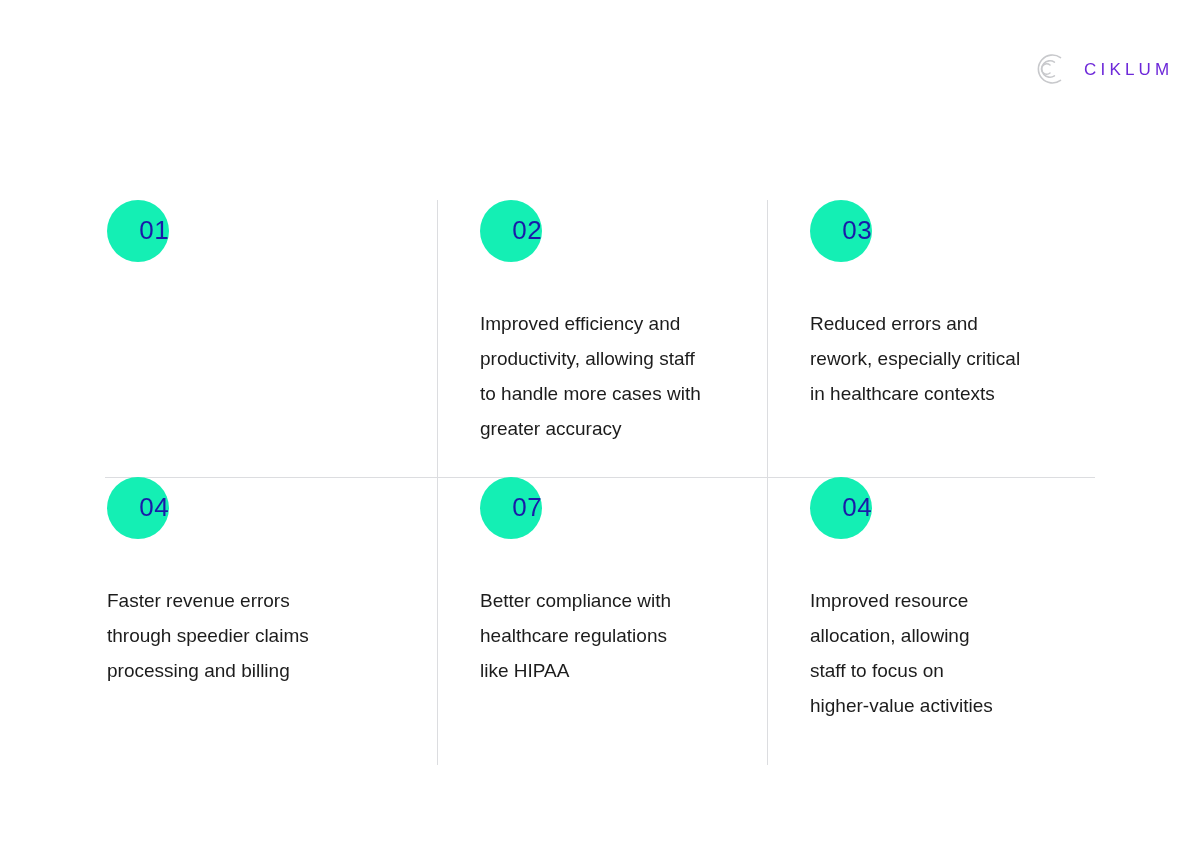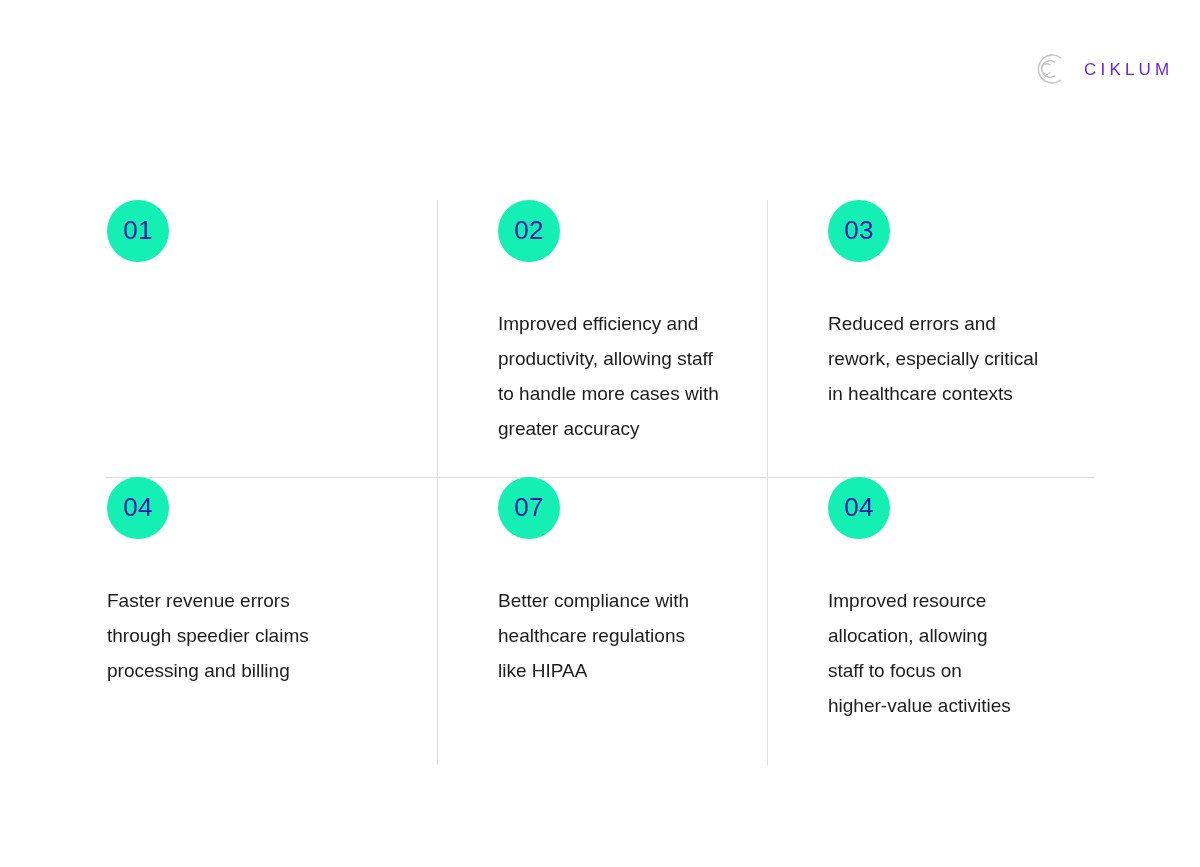--- a/index.html
+++ b/index.html
@@ -60,21 +60,21 @@
   .grid-row.row-bottom { height: 288px; }
 
   .cell {
     width: 330px;
     flex: 0 0 330px;
     position: relative;
     padding-right: 38px;
   }
   .cell.col-mid,
   .cell.col-right {
-    padding-left: 61px;
+    padding-left: 43px;
     padding-right: 14px;
   }
 
   
   .cell.col-mid::before,
   .cell.col-right::before {
     content: "";
     position: absolute;
     left: 0;
     top: 0;
@@ -102,21 +102,21 @@
     background: #dcdde0;
   }
 
   .badge {
     width: 62px;
     height: 62px;
     border-radius: 50%;
     background: #14efb4;
     display: flex;
     align-items: center;
-    justify-content: center;
+    justify-content: flex-end;
     margin-bottom: 44px;
   }
   .badge-num {
     font-size: 26px;
     color: #1a1aa8;
     line-height: 1;
     letter-spacing: 0.4px;
     font-weight: 400;
     position: relative;
     top: -1px;

